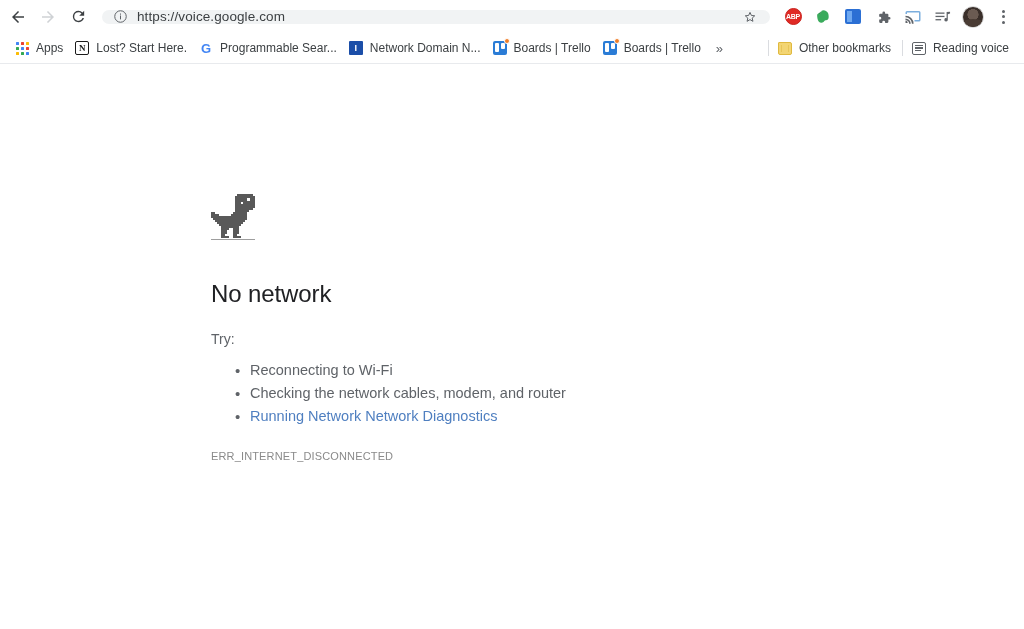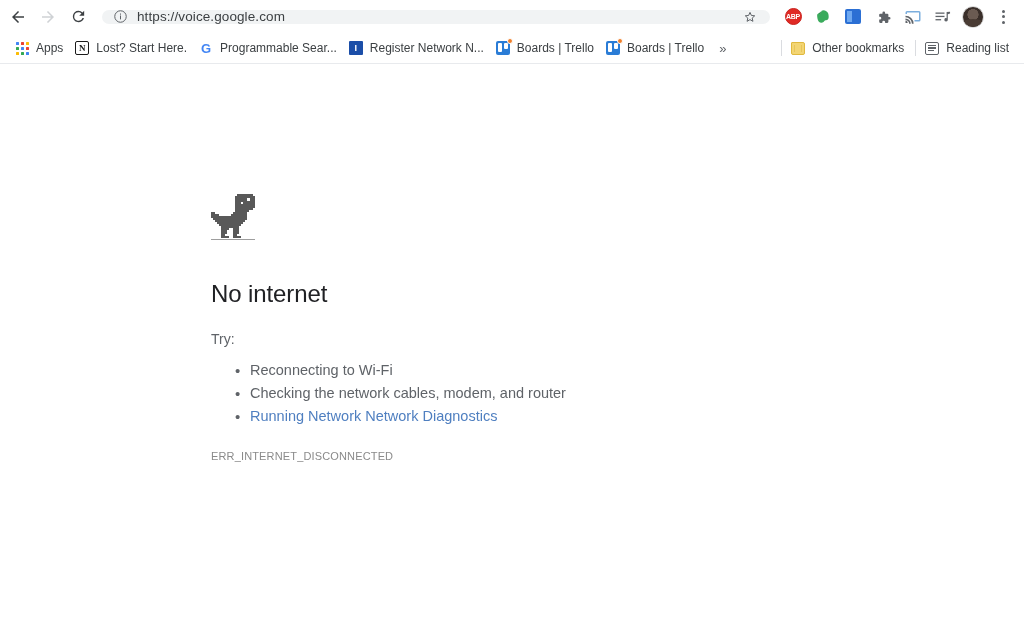--- a/index.html
+++ b/index.html
@@ -342,21 +342,21 @@
     <span class="bm-ico">
       <span class="ico-g">G</span>
     </span>
     <span class="bm-label">Programmable Sear...</span>
   </div>
 
   <div class="bm">
     <span class="bm-ico">
       <span class="ico-blue-i">I</span>
     </span>
-    <span class="bm-label">Register Network N...</span>
+    <span class="bm-label">Network Domain N...</span>
   </div>
 
   <div class="bm">
     <span class="bm-ico" style="position:relative">
       <span class="ico-trello"></span>
         <span class="trello-dot"></span>
     </span>
     <span class="bm-label">Boards | Trello</span>
   </div>
 
@@ -383,21 +383,21 @@
     <span class="bm-sep"></span>
 
     <div class="bm">
       <span class="bm-ico">
         <span class="ico-readlist">
             <i></i>
             <i></i>
             <i></i>
           </span>
       </span>
-      <span class="bm-label">Reading list</span>
+      <span class="bm-label">Reading voice</span>
     </div>
   </div>
 </div>
 
 <div class="page">
   <div class="content">
 
     <svg class="dino" viewBox="0 0 22 24" shape-rendering="crispEdges">
       <g fill="#595959">
         <rect x="13" y="0" width="8" height="1"></rect>
@@ -428,21 +428,21 @@
           <rect x="11" y="19" width="3" height="1"></rect>
         <rect x="5" y="20" width="2" height="1"></rect>
           <rect x="11" y="20" width="2" height="1"></rect>
         <rect x="5" y="21" width="4" height="1"></rect>
           <rect x="11" y="21" width="4" height="1"></rect>
       </g>
       <rect x="18" y="2" width="1.6" height="1.6" fill="#ffffff"></rect>
       <rect x="0" y="22.4" width="22" height="0.8" fill="#9e9e9e"></rect>
     </svg>
 
-    <div class="err-title">No internet</div>
+    <div class="err-title">No network</div>
 
     <div class="err-try">Try:</div>
 
     <ul class="err-list">
       <li>
         <span>Reconnecting to Wi-Fi</span>
       </li>
       <li>
         <span>Checking the network cables, modem, and router</span>
       </li>

